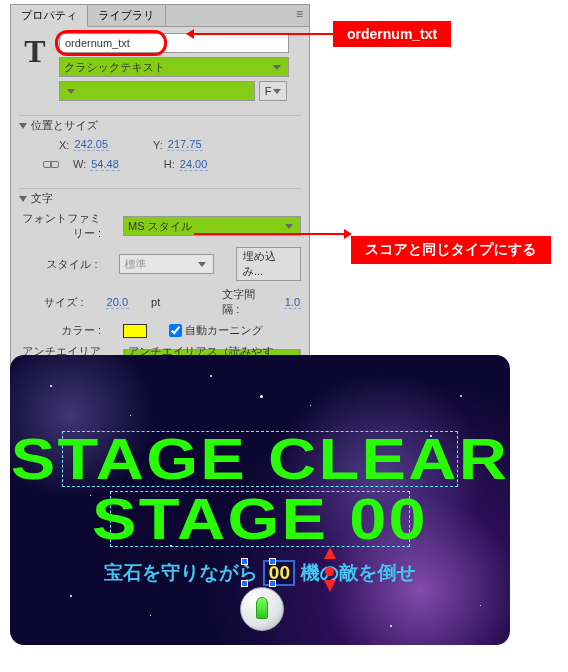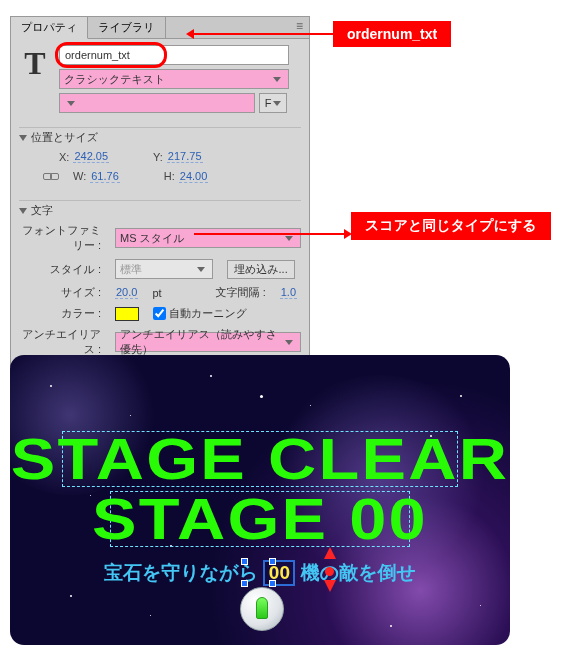--- a/index.html
+++ b/index.html
@@ -1,19 +1,19 @@
 <!DOCTYPE html>
 <html><head>
 <meta charset="utf-8">
 <style>
 * { box-sizing: border-box; margin: 0; padding: 0; font-family: sans-serif; }
 body { width: 568px; height: 672px; background: #fff; position: relative; }
 
 .panel {
-  position: absolute; left: 10px; top: 16px; width: 300px;
+  position: absolute; left: 10px; top: 4px; width: 300px;
   background: #d6d6d6; border: 1px solid #999;
 }
 .tab-bar { display: flex; background: #c8c8c8; border-bottom: 1px solid #999; }
 .tab { font-size: 11px; padding: 3px 10px; background: #c8c8c8; border-right: 1px solid #999; }
 .tab.active { background: #d6d6d6; border-bottom: 1px solid #d6d6d6; margin-bottom: -1px; }
 .tab-close { margin-left: auto; padding: 2px 6px; font-size: 12px; color: #666; }
 .panel-body { padding: 6px 8px; font-size: 11px; color: #333; }
 
 .text-block { display: flex; gap: 8px; margin-bottom: 6px; }
 .big-T { font-family: serif; font-size: 32px; font-weight: bold; width: 32px; text-align: center; line-height: 36px; }
@@ -22,21 +22,21 @@
 .instance-wrap { position: relative; }
 .instance-input {
   width: 230px; height: 20px; border: 1px solid #999; background: #fff;
   font-size: 11px; padding: 0 5px; color: #333;
 }
 .red-circle {
   position: absolute; left: -4px; top: -3px; width: 112px; height: 26px;
   border: 3px solid #f00; border-radius: 12px; pointer-events: none;
 }
 .dropdown {
-  display: flex; align-items: center; border: 1px solid #999; background: #f9a8d4;
+  display: flex; align-items: center; border: 1px solid #999; background: #84cc16;
   height: 20px; font-size: 11px; padding: 0 4px; position: relative;
 }
 .dropdown.disabled { color: #999; background: #e6e6e6; }
 .dd-text { flex: 1; }
 .dd-arrow { width: 14px; height: 14px; display: inline-flex; align-items: center; justify-content: center; }
 .dd-arrow::after { content: ""; border-left: 4px solid transparent; border-right: 4px solid transparent; border-top: 5px solid #666; }
 
 .section-head {
   display: flex; align-items: center; font-size: 11px; padding: 2px 0;
   border-top: 1px solid #bbb; margin-top: 14px;
@@ -46,21 +46,21 @@
 .row { display: flex; gap: 14px; padding: 3px 8px 3px 40px; font-size: 11px; align-items: center; }
 .pair { display: flex; gap: 4px; align-items: center; }
 .lbl { color: #444; }
 .val { color: #2c5fb5; border-bottom: 1px dashed #8aa8d8; padding: 0 1px; }
 
 .chain { width: 16px; height: 14px; display: inline-block; position: relative; margin-left: 12px; }
 .chain::before, .chain::after { content: ""; position: absolute; width: 7px; height: 5px; border: 1px solid #777; border-radius: 2px; }
 .chain::before { left: 0; top: 4px; }
 .chain::after { right: 0; top: 4px; }
 
-.form-row { display: flex; align-items: center; gap: 14px; padding: 3px 0; font-size: 11px; }
+.form-row { display: flex; align-items: center; gap: 22px; padding: 3px 0; font-size: 11px; }
 .form-lbl { width: 82px; text-align: right; }
 .form-field { flex: 1; }
 .btn-small { border: 1px solid #999; background: #ddd; font-size: 11px; padding: 1px 6px; display: inline-flex; align-items: center; }
 .color-swatch { width: 24px; height: 14px; background: #ffff00; border: 1px solid #333; display: inline-block; }
 .checkbox { display: inline-flex; gap: 3px; align-items: center; }
 
 .callout {
   position: absolute; background: #f00; color: #fff; font-weight: bold;
   font-size: 14px; padding: 5px 14px;
 }
@@ -146,21 +146,21 @@
         </div>
       <div class="pair" style="margin-left:30px">
           <span class="lbl">Y:</span>
           <span class="val">217.75</span>
         </div>
     </div>
     <div class="row" style="padding-left:12px">
       <span class="chain"></span>
       <div class="pair">
           <span class="lbl">W:</span>
-          <span class="val">61.76</span>
+          <span class="val">54.48</span>
         </div>
       <div class="pair" style="margin-left:30px">
           <span class="lbl">H:</span>
           <span class="val">24.00</span>
         </div>
     </div>
 
     <div class="section-head">文字</div>
     <div class="form-row">
       <div class="form-lbl">フォントファミリー :</div>
@@ -201,21 +201,21 @@
     </div>
   </div>
 </div>
 
 <div class="tri-right" style="left:186px; top:29px"></div>
 <div class="callout-line" style="left:193px; top:33px; width:140px"></div>
 <div class="callout" style="left:333px; top:21px"><span>ordernum_txt</span></div>
 
 <div class="callout-line" style="left:194px; top:233px; width:150px"></div>
 <div class="tri-left" style="left:344px; top:229px"></div>
-<div class="callout" style="left:351px; top:212px"><span>スコアと同じタイプにする</span></div>
+<div class="callout" style="left:351px; top:236px"><span>スコアと同じタイプにする</span></div>
 
 <div class="game">
   <div class="neb" style="left:-30px;top:-20px;width:180px;height:160px"></div>
   <div class="neb" style="left:260px;top:20px;width:220px;height:200px"></div>
   <div class="star" style="left:40px;top:30px;width:2px;height:2px"></div>
   <div class="star" style="left:120px;top:60px;width:1px;height:1px"></div>
   <div class="star" style="left:200px;top:20px;width:2px;height:2px"></div>
   <div class="star" style="left:300px;top:50px;width:1px;height:1px"></div>
   <div class="star" style="left:420px;top:80px;width:2px;height:2px"></div>
   <div class="star" style="left:80px;top:140px;width:1px;height:1px"></div>

